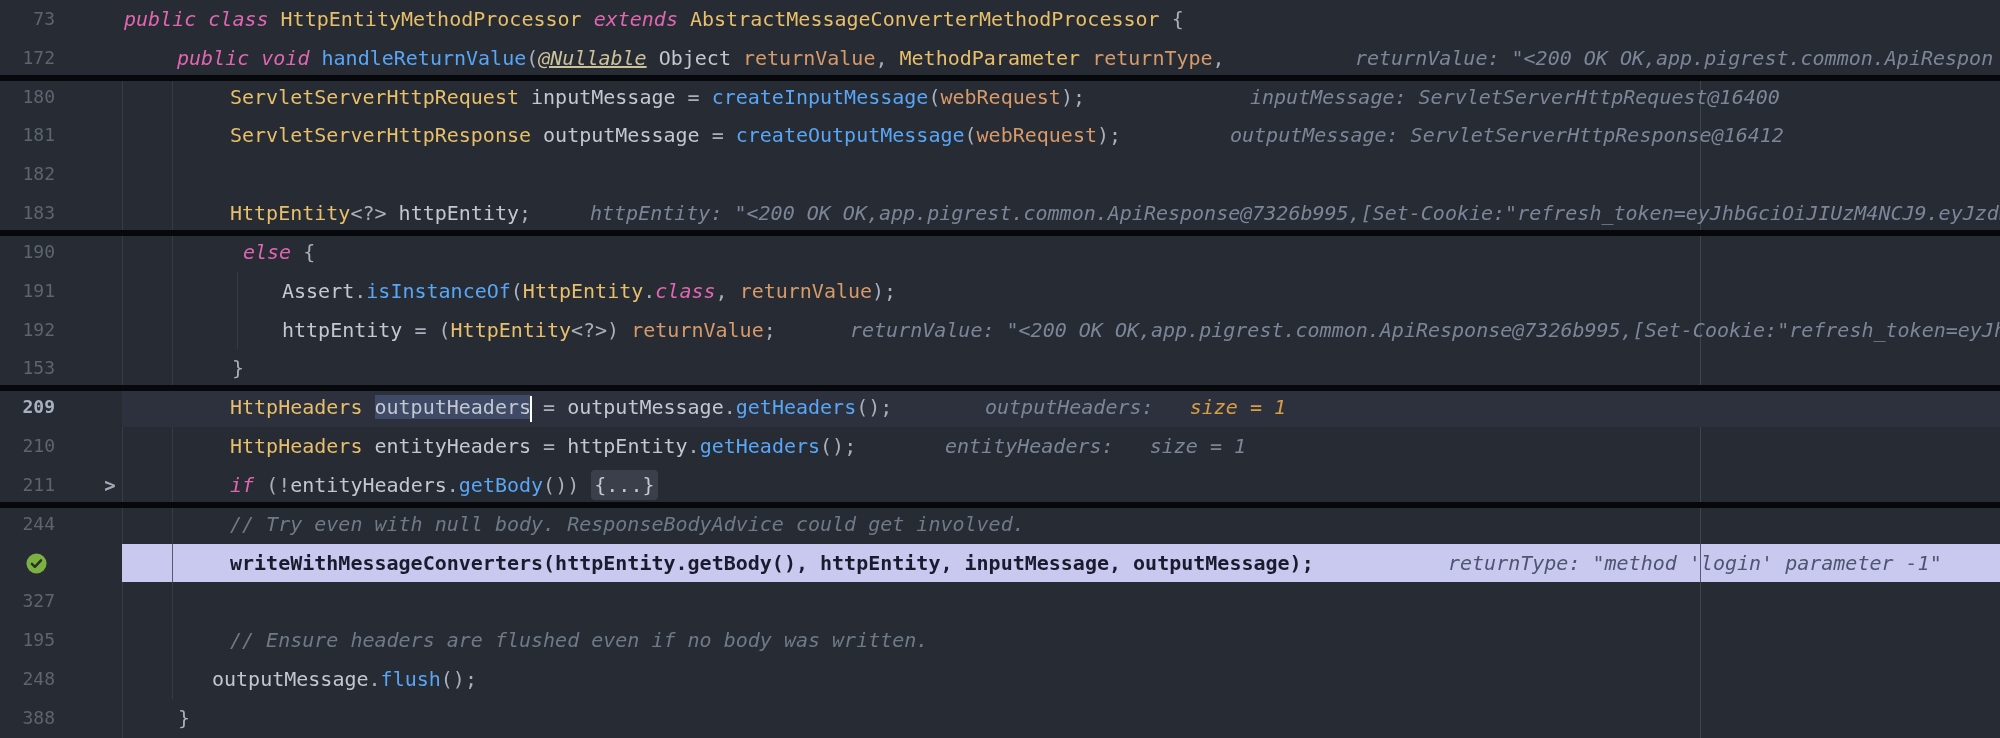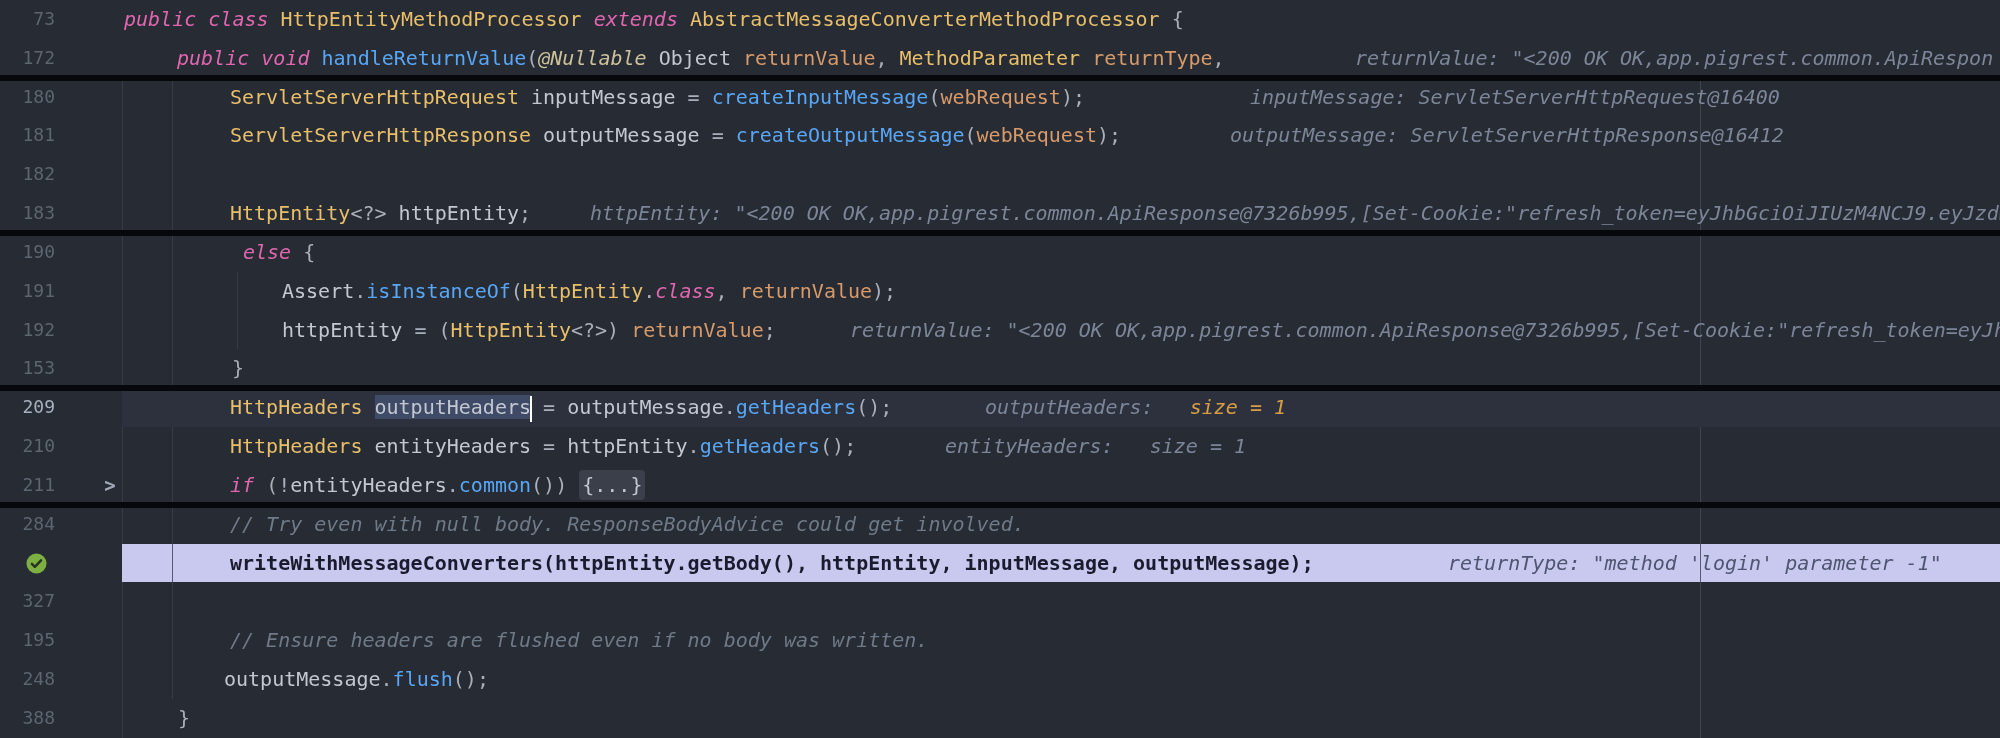--- a/index.html
+++ b/index.html
@@ -11,35 +11,35 @@
   .layer{position:absolute;inset:0;}
   .guide{position:absolute;width:1px;}
   .row{position:relative;height:38.842px;white-space:pre;}
   .rowbg{position:absolute;left:122px;right:0;top:0;bottom:0;}
   .caretbg{background:var(--caret-line-bg);}
   .execbg{background:var(--exec-line-bg);}
   .num{
     position:absolute;left:0;top:0;width:55px;text-align:right;
     line-height:38.842px;font-size:18px;color:var(--line-number);
   }
-  .num.active{color:var(--line-number-active);}
+  .num.active{color:var(--line-number-active);font-weight:bold;}
   .fold-arrow{
     position:absolute;left:98px;top:0;width:24px;text-align:center;
     line-height:38.842px;font-size:19px;font-weight:bold;color:#A2A9B6;cursor:pointer;
   }
   .exec-icon{position:absolute;left:25px;top:8px;width:23px;height:23px;}
   .code{position:absolute;top:0;line-height:38.842px;font-size:20px;}
   .hint{position:absolute;top:0;line-height:38.842px;font-size:20px;}
   .c-kw{color:var(--keyword);font-style:italic;}
   .c-ty{color:var(--type);}
   .c-me{color:var(--method);}
   .c-pa{color:var(--param);}
   .c-pl{color:var(--plain);}
   .c-pu{color:var(--punct);}
-  .c-an{color:var(--annotation);font-style:italic;}
+  .c-an{color:var(--annotation);font-style:italic;text-decoration:underline;}
   .c-cm{color:var(--comment);font-style:italic;}
   .c-hi{color:var(--hint);font-style:italic;}
   .c-hio{color:var(--hint-highlight);font-style:italic;}
   .c-hih{color:var(--exec-line-hint);font-style:italic;}
   .c-hl{color:var(--exec-line-text);font-weight:bold;}
   .c-sel{color:var(--plain);background:var(--selection-bg);}
   .c-fold{
     color:var(--plain);background:var(--fold-box-bg);
     border-radius:4px;padding:3px 3px;cursor:pointer;
   }
@@ -66,29 +66,29 @@
       <div class="row"><span class="num">180</span><span class="code" style="left: 230px;"><span class="c-ty">ServletServerHttpRequest</span><span class="c-pl"> inputMessage </span><span class="c-pu">= </span><span class="c-me">createInputMessage</span><span class="c-pu">(</span><span class="c-pa">webRequest</span><span class="c-pu">);</span></span><span class="hint" style="left: 1250px;"><span class="c-hi">inputMessage: ServletServerHttpRequest@16400</span></span></div>
       <div class="row"><span class="num">181</span><span class="code" style="left: 230px;"><span class="c-ty">ServletServerHttpResponse</span><span class="c-pl"> outputMessage </span><span class="c-pu">= </span><span class="c-me">createOutputMessage</span><span class="c-pu">(</span><span class="c-pa">webRequest</span><span class="c-pu">);</span></span><span class="hint" style="left: 1230px;"><span class="c-hi">outputMessage: ServletServerHttpResponse@16412</span></span></div>
       <div class="row"><span class="num">182</span><span class="code" style="left: 230px;"></span></div>
       <div class="row"><span class="num">183</span><span class="code" style="left: 230px;"><span class="c-ty">HttpEntity</span><span class="c-pu">&lt;?&gt; </span><span class="c-pl">httpEntity</span><span class="c-pu">;</span></span><span class="hint" style="left: 590px;"><span class="c-hi">httpEntity: "&lt;200 OK OK,app.pigrest.common.ApiResponse@7326b995,[Set-Cookie:"refresh_token=eyJhbGciOiJIUzM4NCJ9.eyJzdWIi</span></span></div>
       <div class="row"><span class="num">190</span><span class="code" style="left: 243px;"><span class="c-kw">else</span><span class="c-pu"> {</span></span></div>
       <div class="row"><span class="num">191</span><span class="code" style="left: 282px;"><span class="c-pl">Assert</span><span class="c-pu">.</span><span class="c-me">isInstanceOf</span><span class="c-pu">(</span><span class="c-ty">HttpEntity</span><span class="c-pu">.</span><span class="c-kw">class</span><span class="c-pu">, </span><span class="c-pa">returnValue</span><span class="c-pu">);</span></span></div>
       <div class="row"><span class="num">192</span><span class="code" style="left: 282px;"><span class="c-pl">httpEntity </span><span class="c-pu">= (</span><span class="c-ty">HttpEntity</span><span class="c-pu">&lt;?&gt;) </span><span class="c-pa">returnValue</span><span class="c-pu">;</span></span><span class="hint" style="left: 850px;"><span class="c-hi">returnValue: "&lt;200 OK OK,app.pigrest.common.ApiResponse@7326b995,[Set-Cookie:"refresh_token=eyJh</span></span></div>
       <div class="row"><span class="num">153</span><span class="code" style="left: 232px;"><span class="c-pu">}</span></span></div>
       <div class="row"><div class="rowbg caretbg"></div><span class="num active">209</span><span class="code" style="left: 230px;"><span class="c-ty">HttpHeaders</span><span class="c-pl"> </span><span class="c-sel">outputHeaders</span><span class="caret-bar"></span><span class="c-pu"> = </span><span class="c-pl">outputMessage</span><span class="c-pu">.</span><span class="c-me">getHeaders</span><span class="c-pu">();</span></span><span class="hint" style="left: 985px;"><span class="c-hi">outputHeaders:</span><span class="c-hi">   </span><span class="c-hio">size = 1</span></span></div>
       <div class="row"><span class="num">210</span><span class="code" style="left: 230px;"><span class="c-ty">HttpHeaders</span><span class="c-pl"> entityHeaders </span><span class="c-pu">= </span><span class="c-pl">httpEntity</span><span class="c-pu">.</span><span class="c-me">getHeaders</span><span class="c-pu">();</span></span><span class="hint" style="left: 945px;"><span class="c-hi">entityHeaders:   size = 1</span></span></div>
-      <div class="row"><span class="num">211</span><span class="fold-arrow">&gt;</span><span class="code" style="left: 230px;"><span class="c-kw">if</span><span class="c-pu"> (!</span><span class="c-pl">entityHeaders</span><span class="c-pu">.</span><span class="c-me">common</span><span class="c-pu">()) </span><span class="c-fold">{...}</span></span></div>
-      <div class="row"><span class="num">284</span><span class="code" style="left: 230px;"><span class="c-cm">// Try even with null body. ResponseBodyAdvice could get involved.</span></span></div>
+      <div class="row"><span class="num">211</span><span class="fold-arrow">&gt;</span><span class="code" style="left: 230px;"><span class="c-kw">if</span><span class="c-pu"> (!</span><span class="c-pl">entityHeaders</span><span class="c-pu">.</span><span class="c-me">getBody</span><span class="c-pu">()) </span><span class="c-fold">{...}</span></span></div>
+      <div class="row"><span class="num">244</span><span class="code" style="left: 230px;"><span class="c-cm">// Try even with null body. ResponseBodyAdvice could get involved.</span></span></div>
       <div class="row"><div class="rowbg execbg"></div><div class="exec-guide" style="left: 172px;"></div><div class="exec-guide" style="left: 1700px;"></div><span class="exec-icon"><svg width="23" height="23" viewBox="0 0 24 24">
             <circle cx="12" cy="12" r="10.5" fill="#7DB043"></circle>
             <path d="M7.2 12.3 l3.1 3.1 l6.4-6.6" stroke="#273321" stroke-width="2.6" fill="none" stroke-linecap="round" stroke-linejoin="round"></path>
           </svg></span><span class="code" style="left: 230px;"><span class="c-hl">writeWithMessageConverters(httpEntity.getBody(), httpEntity, inputMessage, outputMessage);</span></span><span class="hint" style="left: 1448px;"><span class="c-hih">returnType: "method 'login' parameter -1"</span></span></div>
       <div class="row"><span class="num">327</span><span class="code" style="left: 230px;"></span></div>
       <div class="row"><span class="num">195</span><span class="code" style="left: 230px;"><span class="c-cm">// Ensure headers are flushed even if no body was written.</span></span></div>
-      <div class="row"><span class="num">248</span><span class="code" style="left: 224px;"><span class="c-pl">outputMessage</span><span class="c-pu">.</span><span class="c-me">flush</span><span class="c-pu">();</span></span></div>
+      <div class="row"><span class="num">248</span><span class="code" style="left: 212px;"><span class="c-pl">outputMessage</span><span class="c-pu">.</span><span class="c-me">flush</span><span class="c-pu">();</span></span></div>
       <div class="row"><span class="num">388</span><span class="code" style="left: 178px;"><span class="c-pu">}</span></span></div>
     </div>
   <div class="layer" id="separators" style="pointer-events:none;">
       <div class="separator" style="top: 74.6842px;"></div>
       <div class="separator" style="top: 230.053px;"></div>
       <div class="separator" style="top: 385.421px;"></div>
       <div class="separator" style="top: 501.947px;"></div>
     </div>
 </div>
 

